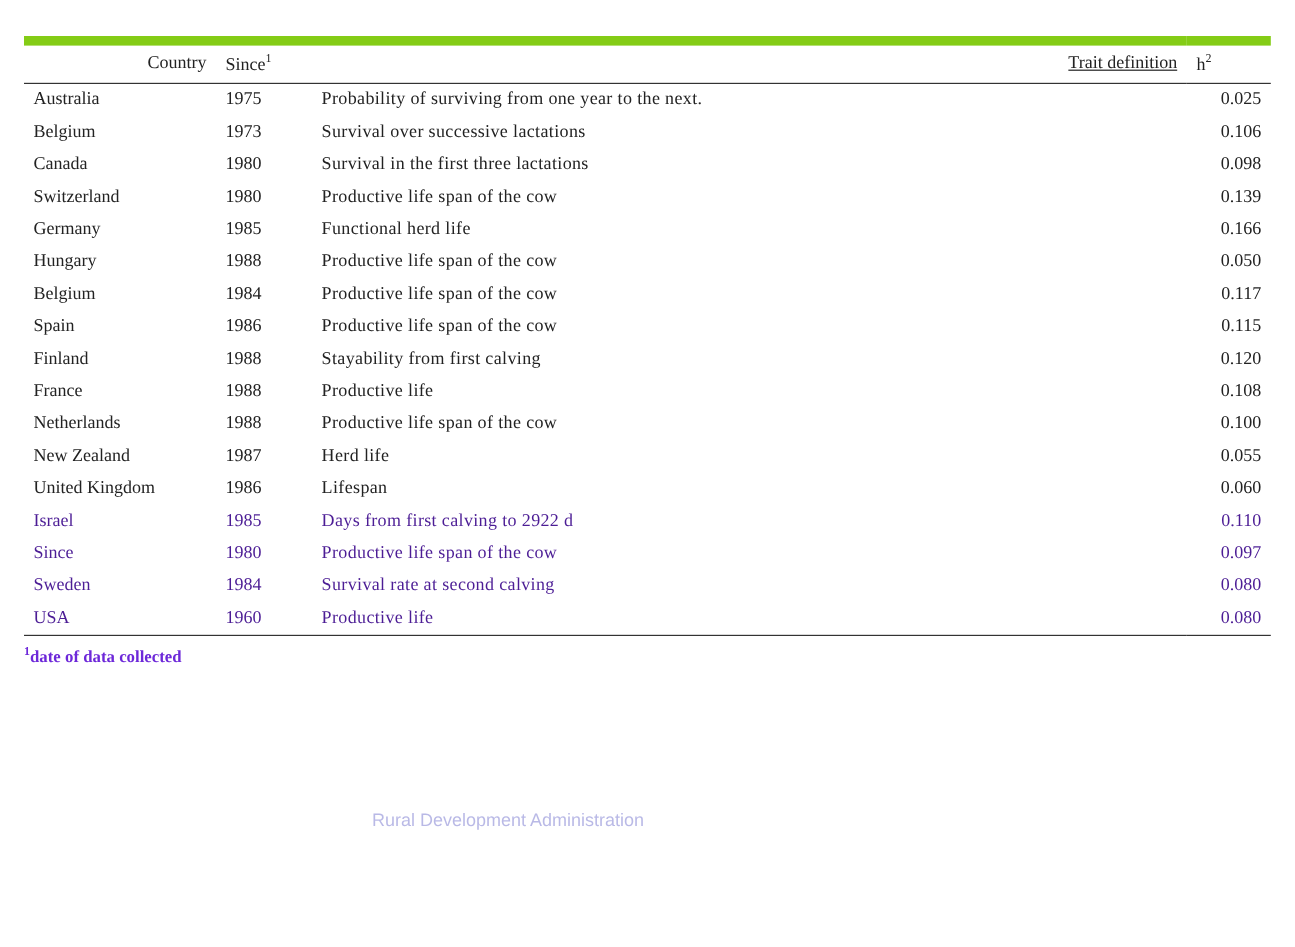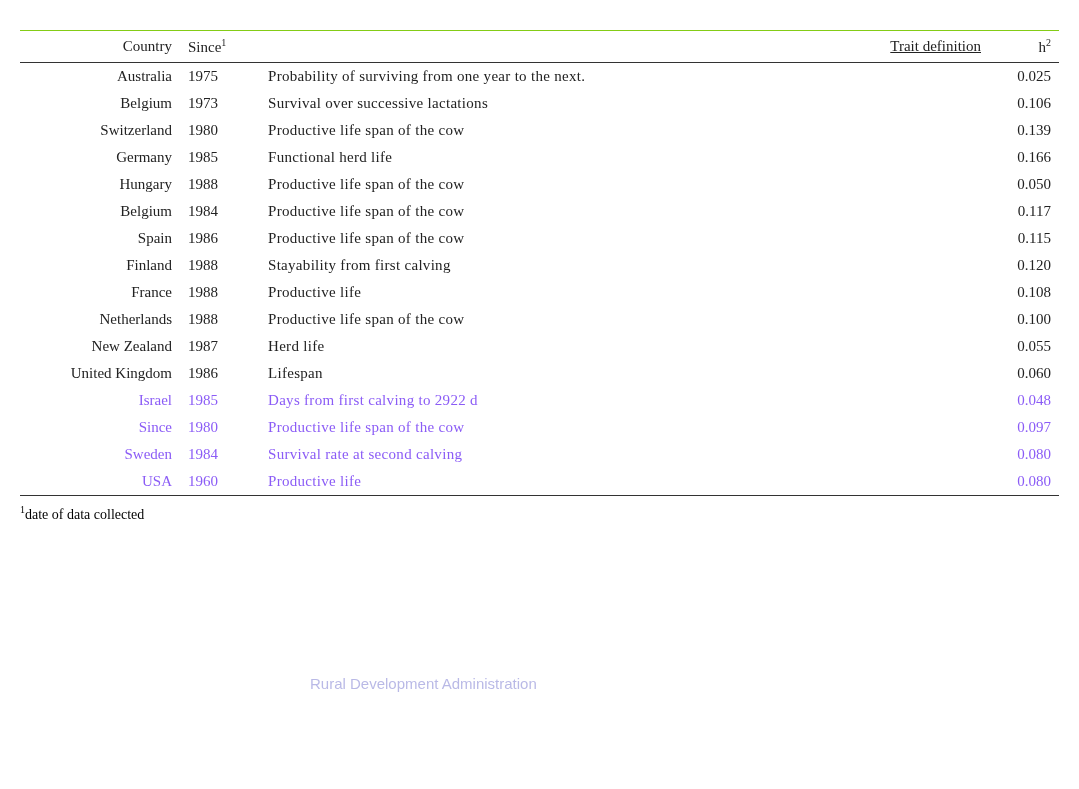--- a/index.html
+++ b/index.html
@@ -25,21 +25,21 @@
       width: 1040px;
       margin: 10px auto;
     }
 
     table {
       width: 100%;
       border-collapse: collapse;
     }
 
     thead tr {
-      border-top: 1px solid #84cc16;
+      border-top: 8px solid #84cc16;
       border-bottom: 1.5px solid #333;
     }
 
     tbody tr:last-child {
       border-bottom: 1.5px solid #333;
     }
 
     th {
       font-weight: normal;
       padding: 6px 8px;
@@ -57,58 +57,57 @@
       width: 80px;
     }
 
     th.col-trait {
       text-align: right;
       flex: 1;
       text-decoration: underline;
     }
 
     th.col-h2 {
-      text-align: right;
       width: 60px;
     }
 
     td {
       padding: 5px 8px;
       vertical-align: top;
     }
 
     td.col-country {
-      text-align: right;
       width: 160px;
       white-space: nowrap;
     }
 
     td.col-since {
       text-align: left;
       width: 80px;
     }
 
     td.col-trait {
       text-align: justify;
       text-align-last: left;
     }
 
     td.col-h2 {
       text-align: right;
       width: 70px;
     }
 
     .faded {
-      color: #8b5cf6;
+      color: #4c1d95;
     }
 
     .footnote {
       margin-top: 8px;
       font-size: 14px;
-      color: #000000;
+      color: #6d28d9;
+      font-weight: bold;
     }
 
     sup {
       font-size: 10px;
       vertical-align: super;
     }
 
     
     td.col-trait {
       letter-spacing: 0.02em;
@@ -153,20 +152,26 @@
           <td class="col-trait">Probability of surviving from one year to the next.</td>
           <td class="col-h2">0.025</td>
         </tr>
         <tr>
           <td class="col-country">Belgium</td>
           <td class="col-since">1973</td>
           <td class="col-trait">Survival over successive lactations</td>
           <td class="col-h2">0.106</td>
         </tr>
         <tr>
+          <td class="col-country">Canada</td>
+          <td class="col-since">1980</td>
+          <td class="col-trait">Survival in the first three lactations</td>
+          <td class="col-h2">0.098</td>
+        </tr>
+        <tr>
           <td class="col-country">Switzerland</td>
           <td class="col-since">1980</td>
           <td class="col-trait">Productive life span of the cow</td>
           <td class="col-h2">0.139</td>
         </tr>
         <tr>
           <td class="col-country">Germany</td>
           <td class="col-since">1985</td>
           <td class="col-trait">Functional herd life</td>
           <td class="col-h2">0.166</td>
@@ -216,21 +221,21 @@
         <tr>
           <td class="col-country">United Kingdom</td>
           <td class="col-since">1986</td>
           <td class="col-trait">Lifespan</td>
           <td class="col-h2">0.060</td>
         </tr>
         <tr>
           <td class="col-country faded">Israel</td>
           <td class="col-since faded">1985</td>
           <td class="col-trait faded">Days from first calving to 2922 d</td>
-          <td class="col-h2 faded">0.048</td>
+          <td class="col-h2 faded">0.110</td>
         </tr>
         <tr>
           <td class="col-country faded">Since</td>
           <td class="col-since faded">1980</td>
           <td class="col-trait faded">Productive life span of the cow</td>
           <td class="col-h2 faded">0.097</td>
         </tr>
         <tr>
           <td class="col-country faded">Sweden</td>
           <td class="col-since faded">1984</td>

